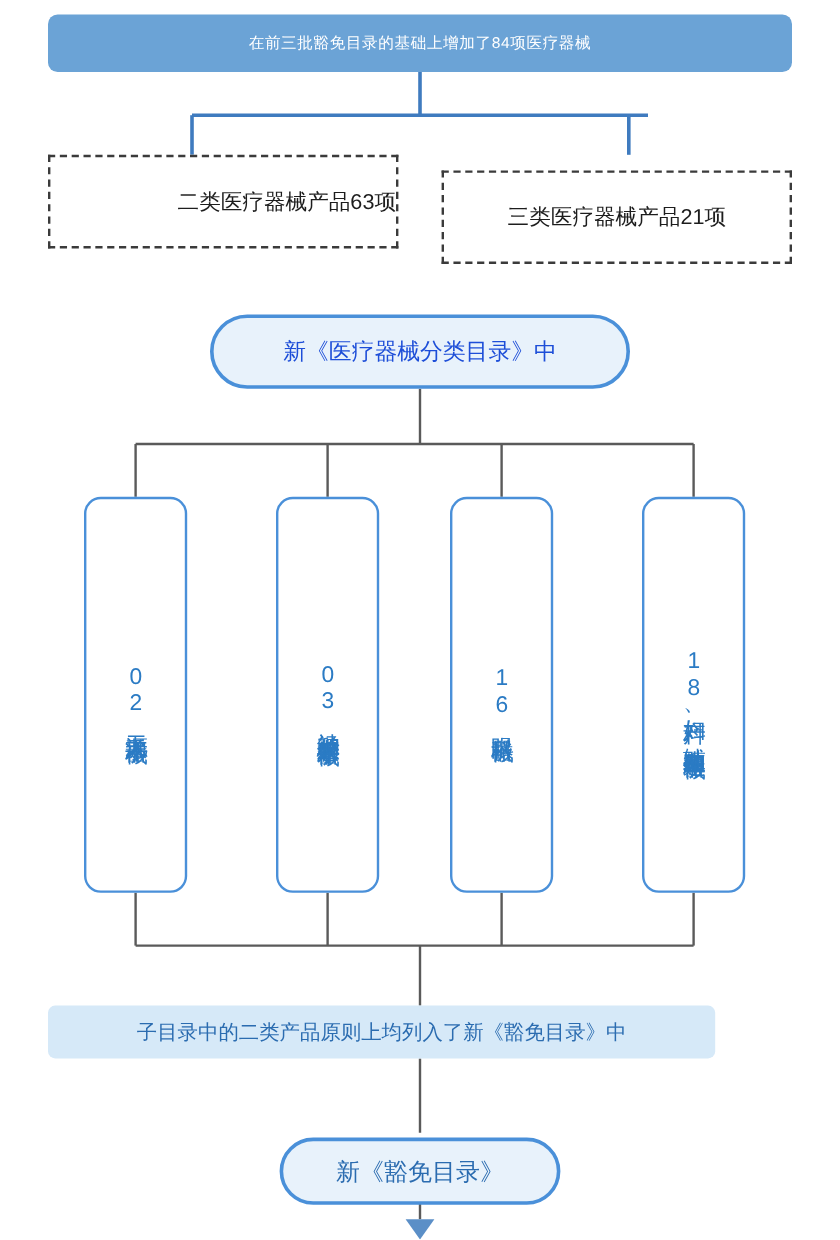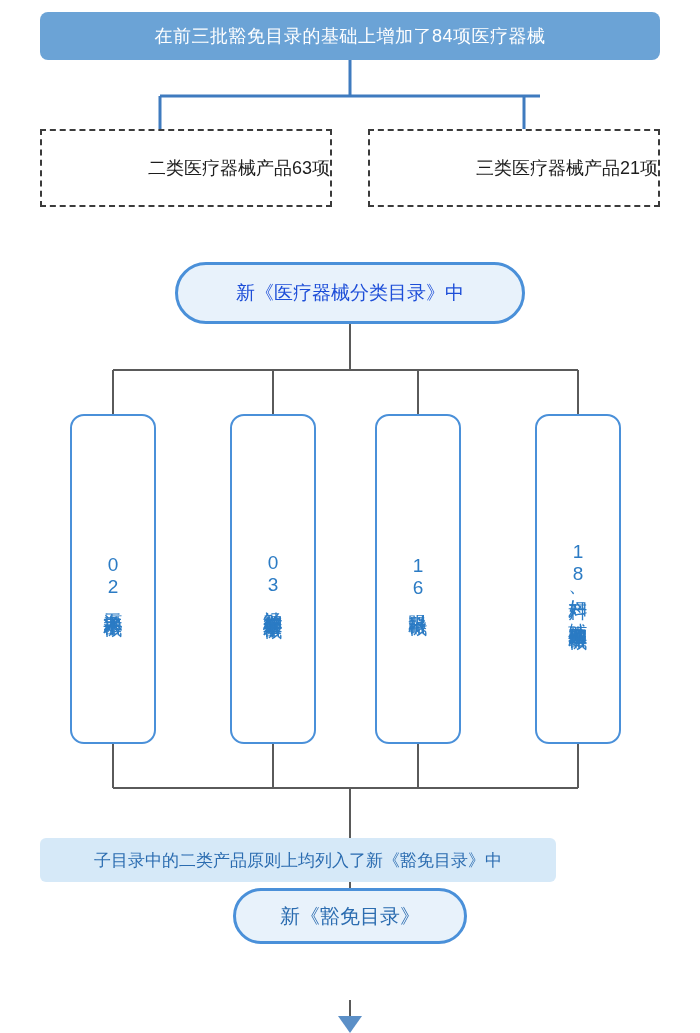--- a/index.html
+++ b/index.html
@@ -31,43 +31,42 @@
 
   
   .banner-top {
     left: 40px;
     top: 12px;
     width: 620px;
     height: 48px;
     background: #6ba3d6;
     border-radius: 8px;
     color: #ffffff;
-    font-size: 18px;
+    font-size: 13px;
     letter-spacing: 0.5px;
   }
 
   
   .dashed-box {
     height: 78px;
     border: 2px dashed #3b3b3b;
     background: #ffffff;
     color: #1d1d1d;
     font-size: 18px;
   }
   .dashed-left {
     left: 40px;
     top: 129px;
     width: 292px;
     justify-content: flex-end;
   }
   .dashed-right {
     left: 368px;
-    top: 129px;
+    top: 142px;
     width: 292px;
-    justify-content: flex-end;
   }
 
   
   .round-blue {
     left: 175px;
     top: 262px;
     width: 350px;
     height: 62px;
     background: #e8f2fb;
     border: 3px solid #4a90d9;
@@ -93,32 +92,32 @@
   }
   .vbox-1 { left: 70px;  height: 330px; }
   .vbox-2 { left: 230px; height: 330px; }
   .vbox-3 { left: 375px; height: 330px; }
   .vbox-4 { left: 535px; height: 330px; }
 
   
   .banner-light {
     left: 40px;
     top: 838px;
-    width: 516px;
+    width: 556px;
     height: 44px;
     background: #d6e9f8;
     border-radius: 6px;
     color: #2b6cb0;
     font-size: 17px;
   }
 
   
   .final-node {
     left: 233px;
-    top: 888px;
+    top: 948px;
     width: 234px;
     height: 56px;
     background: #e8f2fb;
     border: 3px solid #4a90d9;
     border-radius: 28px;
     color: #2b6cb0;
     font-size: 20px;
   }
 </style>
 </head>

